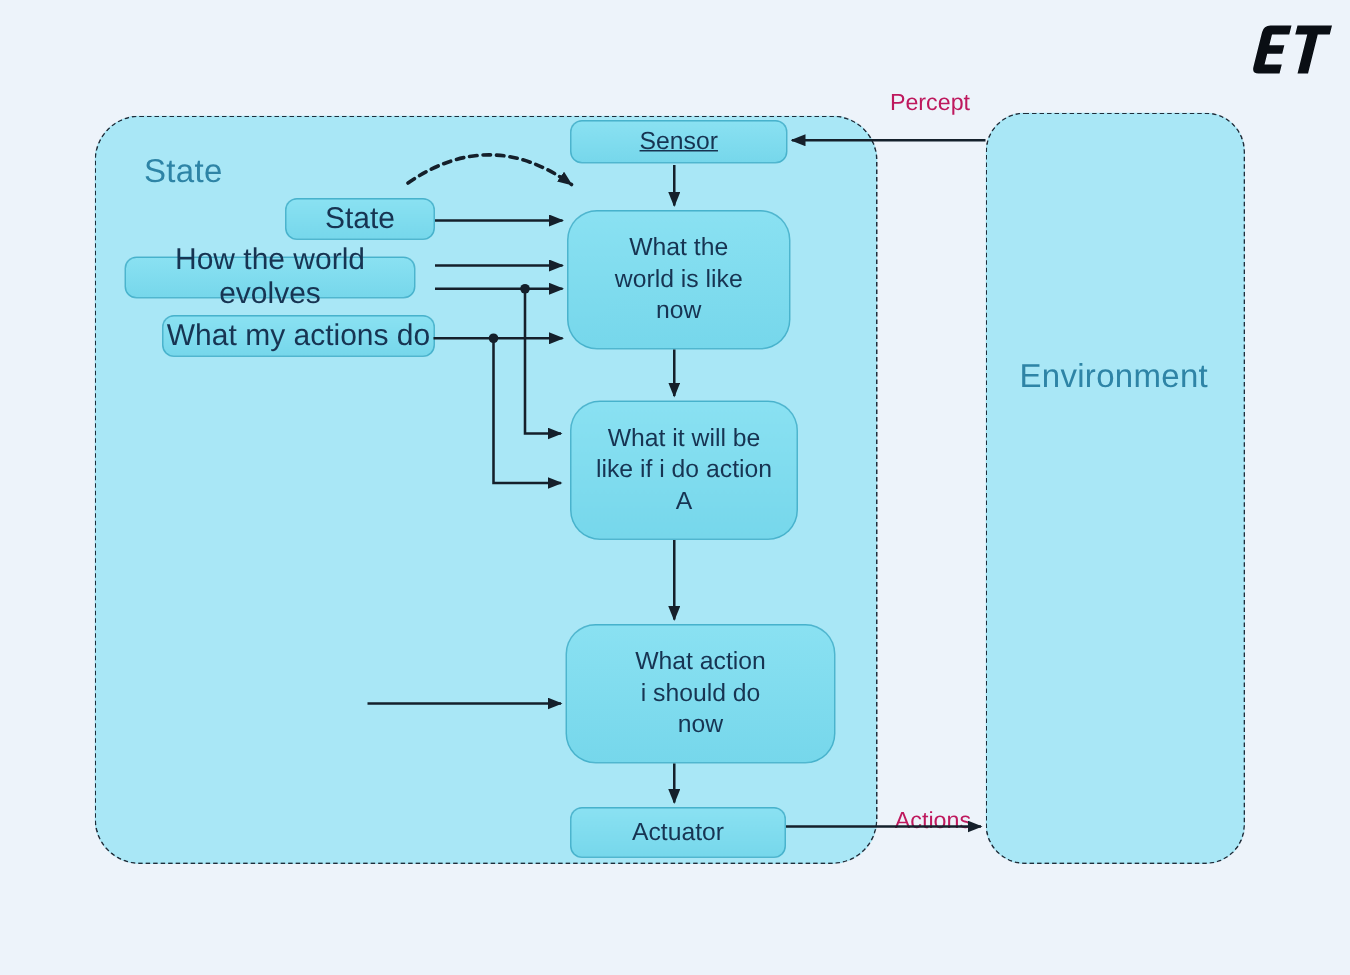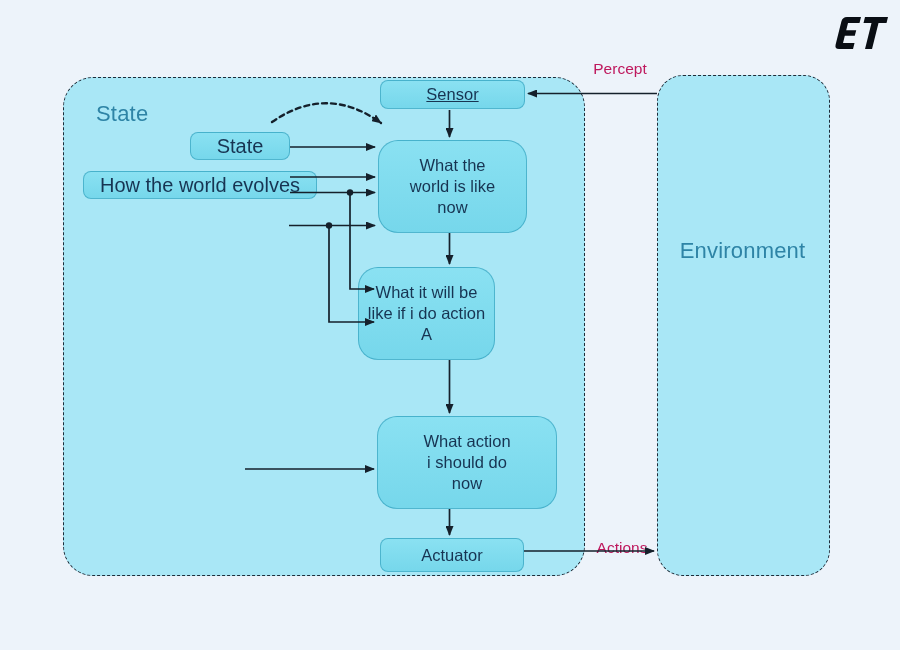--- a/index.html
+++ b/index.html
@@ -48,24 +48,24 @@
     display:flex;align-items:center;justify-content:center;
     text-align:center;
     white-space:pre-line;
     border-radius:8px;
     font-size:20px;
   }
   .node.big{border-radius:20px;font-size:16.5px;line-height:21px;}
   .node-sensor   {left:380px;top:80px; width:145px;height:29px;font-size:16.5px;text-decoration:underline;}
   .node-actuator {left:380px;top:538px;width:144px;height:34px;font-size:16.5px;text-align:center;}
   .node-world-now    {left:378px;top:140px;width:149px;height:93px;}
-  .node-world-future {left:358px;top:267px;width:137px;height:93px;}
+  .node-world-future {left:380px;top:267px;width:152px;height:93px;}
   .node-action-now   {left:377px;top:416px;width:180px;height:93px;}
   .node-state        {left:190px;top:132px;width:100px;height:28px;}
-  .node-world-evolves{left:83px; top:171px;width:234px;height:28px;}
+  .node-world-evolves{left:83px; top:171px;width:194px;height:28px;}
   .node-actions-do   {left:108px;top:210px;width:182px;height:28px;}
   .node-goals        {left:96px; top:446px;width:149px;height:51px;font-size:16px;}
 
   
   .edge-label{
     position:absolute;
     color:#be185d;
     font-size:15.5px;
     text-align:center;
     width:74px;
@@ -86,20 +86,21 @@
 
   <div class="container agent-container"></div>
   <div class="container env-container"></div>
 
   <div class="zone-label agent-label">State</div>
   <div class="zone-label env-label">Environment</div>
 
   <div class="node node-sensor">Sensor</div>
   <div class="node node-state">State</div>
   <div class="node node-world-evolves">How the world evolves</div>
+  <div class="node node-actions-do">What my actions do</div>
   <div class="node big node-world-now">What the
 world is like
 now</div>
   <div class="node big node-world-future">What it will be
 like if i do action
 A</div>
   <div class="node big node-action-now">What action
 i should do
 now</div>
   <div class="node node-actuator">Actuator</div>

